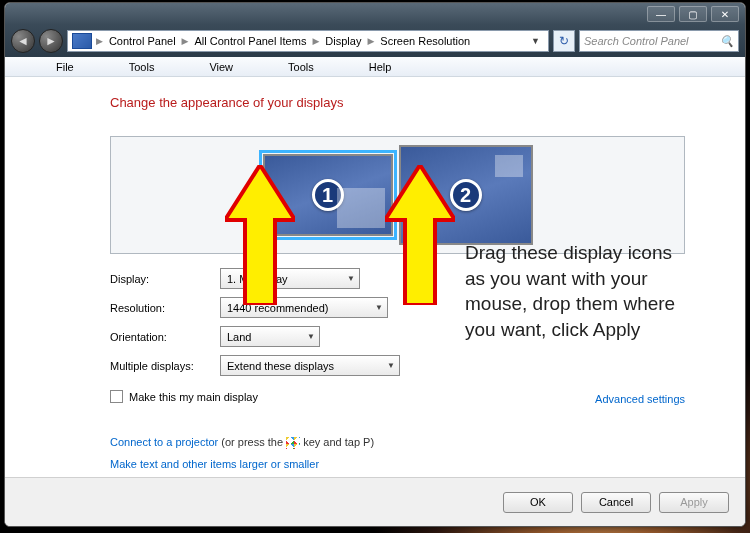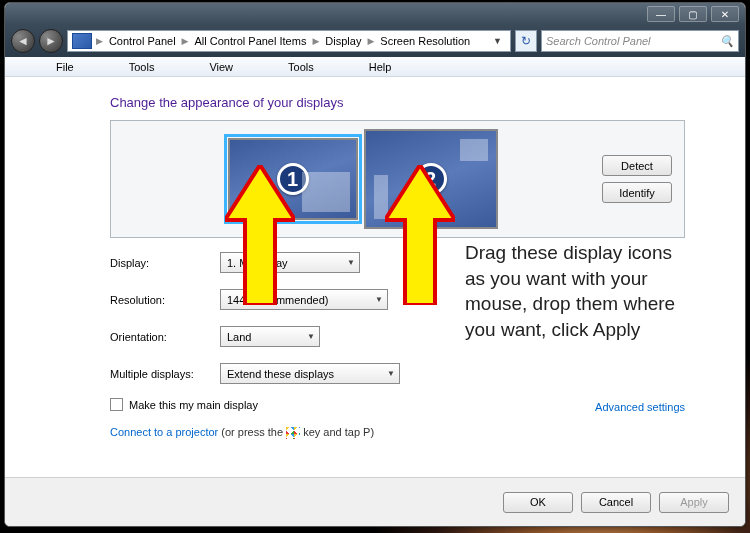--- a/index.html
+++ b/index.html
@@ -101,21 +101,21 @@
   }
   .bc-dd { color:#444; font-size:9px; padding:0 4px;}
   .refresh-btn {
     width: 22px; height: 22px;
     background: #e8f0f8;
     border: 1px solid #8a9aac;
     display:flex;align-items:center;justify-content:center;
     color:#2a5aa8; font-size:12px;
   }
   .search-box {
-    width: 198px; height: 22px;
+    width: 160px; height: 22px;
     background: #fff;
     border: 1px solid #8a9aac;
     display: flex;
     align-items: center;
     padding: 0 4px;
     color: #888;
     font-style: italic;
     font-size: 11px;
   }
   .search-box span:first-child { flex:1; }
@@ -135,23 +135,23 @@
     margin-left: 37px;
   }
   .content {
     flex: 1;
     background: #fff;
     padding: 18px 60px 10px 105px;
     position: relative;
     overflow: hidden;
   }
   .heading {
-    color: #4c1d95;
+    color: #b91c1c;
     font-size: 13px;
-    margin-bottom: 10px;
+    margin-bottom: 26px;
   }
   .display-preview {
     border: 1px solid #b0b8c0;
     background: #f4f6f8;
     height: 118px;
     display: flex;
     align-items: center;
     padding: 0 12px;
     position: relative;
     margin-bottom: 14px;
@@ -205,21 +205,21 @@
     border-radius: 3px;
     font-size: 11px;
     padding: 0 10px;
     cursor: pointer;
     display:inline-flex;align-items:center;justify-content:center;
   }
   .win-btn.disabled { color:#999; cursor:default;}
   .settings-grid {
     display: grid;
     grid-template-columns: 110px 190px;
-    row-gap: 16px;
+    row-gap: 8px;
     align-items: center;
     font-size: 11px;
     margin-bottom: 14px;
   }
   .dropdown {
     height: 21px;
     border: 1px solid #8a8a8a;
     background: linear-gradient(#fff,#eaeaea);
     display: flex;
     align-items: center;
@@ -235,21 +235,21 @@
   }
   .chk-row {
     display:flex; align-items:center; gap:6px; font-size:11px;
     margin-bottom:4px;
   }
   .chk {
     width:13px;height:13px;border:1px solid #888;background:#fff;
   }
   .adv-row {
     display:flex; justify-content:space-between; align-items:center;
-    margin-bottom: 6px;
+    margin-bottom: 24px;
   }
   .link { color:#0066cc; cursor:pointer; font-size:11px;}
   .links-block { font-size:11px; line-height:2; }
   .links-block .plain { color:#333; }
   .winkey {
     display:inline-block; width:14px;height:12px;
     vertical-align:middle;
     background:
       linear-gradient(45deg,#e33 25%, transparent 25%),
       linear-gradient(-45deg,#3a3 25%, transparent 25%),
@@ -338,24 +338,20 @@
         <div class="monitor mon1 selected">
           <div class="mon-deco" style="right:6px;bottom:6px;width:48px;height:40px;"></div>
           <div class="mon-num">1</div>
         </div>
         <div class="monitor mon2">
           <div class="mon-deco" style="right:8px;top:8px;width:28px;height:22px;"></div>
           <div class="mon-deco" style="left:8px;bottom:8px;width:14px;height:44px;"></div>
           <div class="mon-num">2</div>
         </div>
       </div>
-      <div class="side-buttons">
-        <button class="win-btn">Detect</button>
-        <button class="win-btn">Identify</button>
-      </div>
     </div>
 
     <div class="settings-grid">
       <div>Display:</div>
       <div class="dropdown" style="width:140px">
         <span>1. M           Display</span>
         <span class="dd-arrow">▼</span>
       </div>
 
       <div>Resolution:</div>
@@ -382,20 +378,21 @@
         <div class="chk"></div>
         <span>Make this my main display</span>
       </div>
       <span class="link">Advanced settings</span>
     </div>
 
     <div class="links-block">
       <div>
         <span class="link">Connect to a projector</span><span class="plain"> (or press the </span><span class="winkey"></span><span class="plain"> key and tap P)</span>
       </div>
+      <div><span class="link">Make text and other items larger or smaller</span></div>
     </div>
   </div>
 
   <div class="footer">
     <button class="win-btn">OK</button>
     <button class="win-btn">Cancel</button>
     <button class="win-btn disabled">Apply</button>
   </div>
 </div>
 

